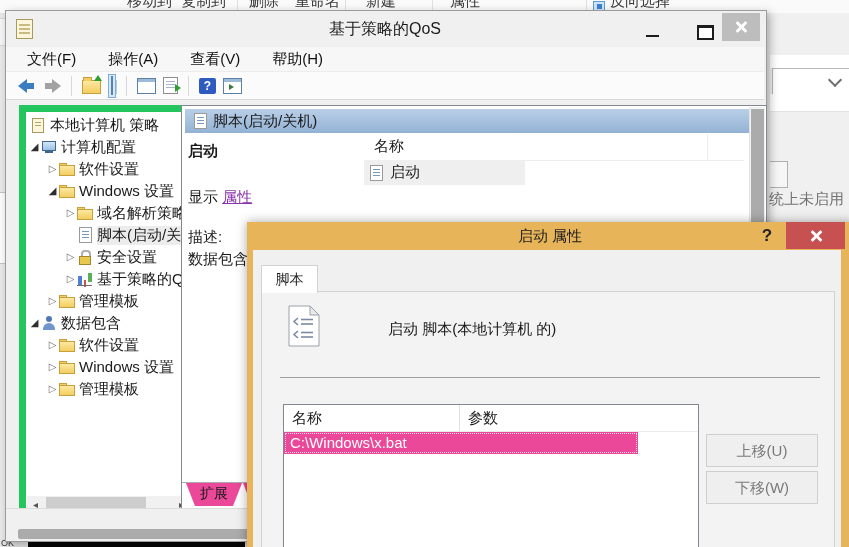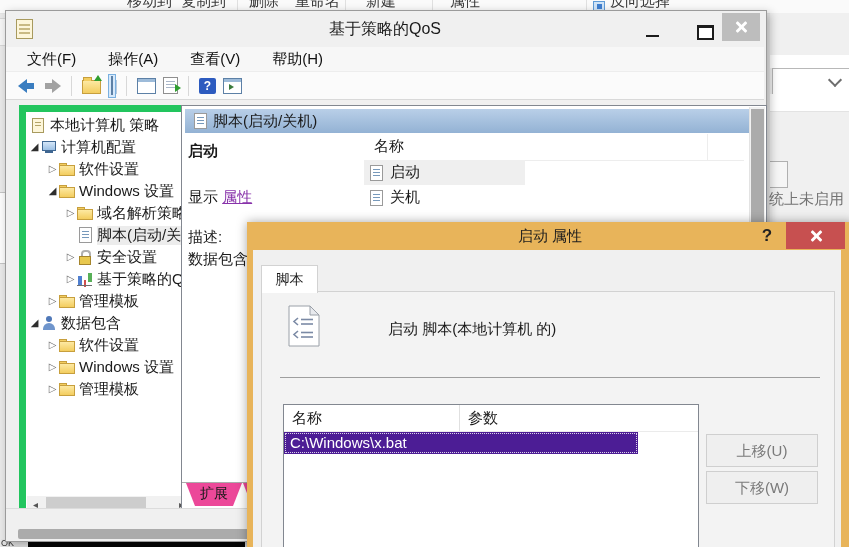--- a/index.html
+++ b/index.html
@@ -129,21 +129,21 @@
   .dtab{position:absolute;border:1px solid #d2d2d2;border-bottom:none;font-size:14px;text-align:center;}
   .dtab.active{left:8px;top:15px;width:55px;height:27px;background:#fff;line-height:27px;z-index:2;}
   .dtab.idle{left:64px;top:19px;width:122px;height:23px;background:#f4f4f4;line-height:23px;}
   .dpage{left:8px;top:41px;width:572px;height:261px;background:#f3f3f3;border:1px solid #d2d2d2;}
   .dcaption{left:126px;top:28px;font-size:15px;white-space:nowrap;}
   .dhr{left:18px;top:85px;width:540px;height:1px;background:#9e9e9e;}
   .dlist{left:21px;top:112px;width:414px;height:152px;background:#fff;border:1px solid #828790;overflow:hidden;}
   .dl-head{display:flex;height:26px;border-bottom:1px solid #ebebeb;font-size:15px;align-items:center;}
   .dl-head .c1{width:175px;padding-left:8px;box-sizing:border-box;}
   .dl-head .c2{flex:1;padding-left:8px;border-left:1px solid #e0e0e0;height:26px;line-height:26px;box-sizing:border-box;}
-  .dl-selrow{width:354px;height:22px;background:#4c1d95;color:#fff;font-size:15px;line-height:22px;padding-left:6px;
+  .dl-selrow{width:354px;height:22px;background:#ec4899;color:#fff;font-size:15px;line-height:22px;padding-left:6px;
     box-sizing:border-box;outline:1px dotted rgba(255,255,255,.8);outline-offset:-2px;white-space:nowrap;}
   .dbtn{left:444px;width:112px;height:33px;background:#efefef;border:1px solid #cfcfcf;color:#7a7a7a;
     font-size:15px;text-align:center;line-height:31px;box-sizing:border-box;}
 </style>
 </head>
 <body>
 
 <div class="screen">
 
   <div class="abs ribbon">
@@ -309,24 +309,20 @@
       <div class="abs lp-desc2">数据包含</div>
 
       <div class="abs lv-head">
         <span class="colname">名称</span>
         <span class="coldiv"></span>
       </div>
       <div class="abs lv-row" style="top:54px;background:#efefef">
         <span class="ico i-script"></span>
         <span>启动</span>
       </div>
-      <div class="abs lv-row" style="top:79px">
-        <span class="ico i-script"></span>
-        <span>关机</span>
-      </div>
 
       <div class="abs vscroll">
         <span class="vthumb"></span>
       </div>
 
       <div class="abs tabline"></div>
       <div class="mtab" style="left:4px;width:56px">扩展</div>
       <div class="mtab" style="left:61px;width:52px">标准</div>
     </div>
 

